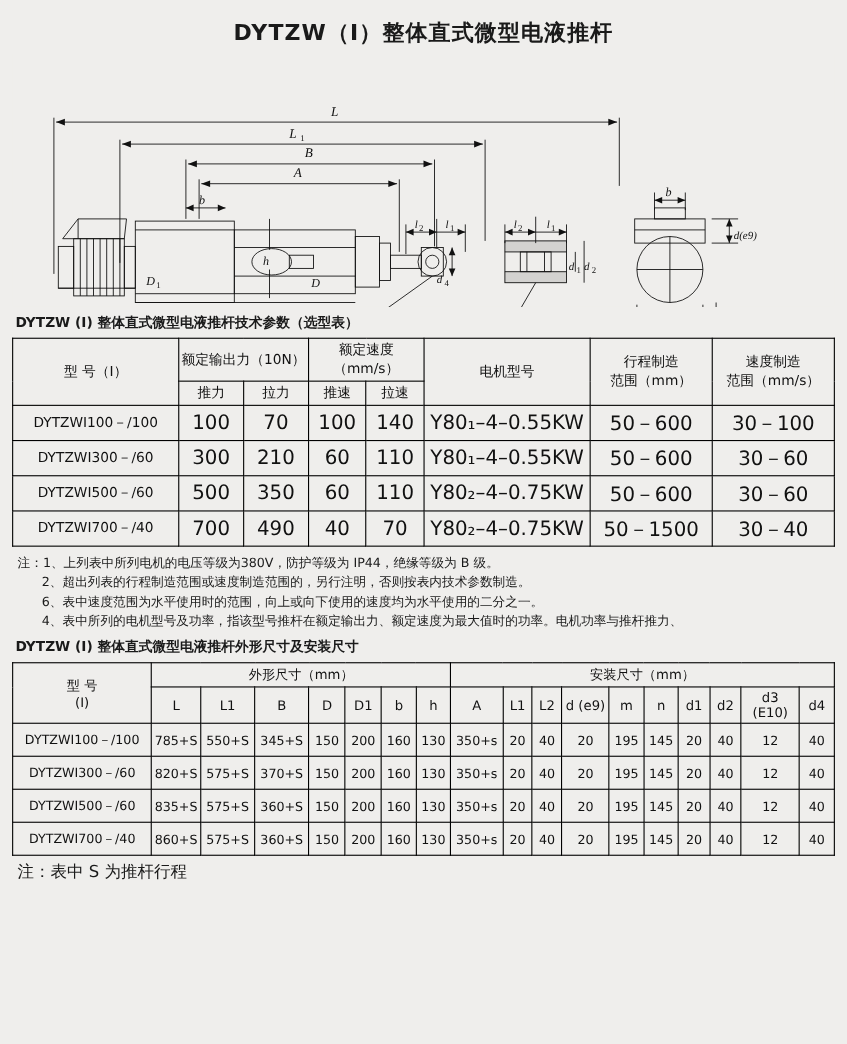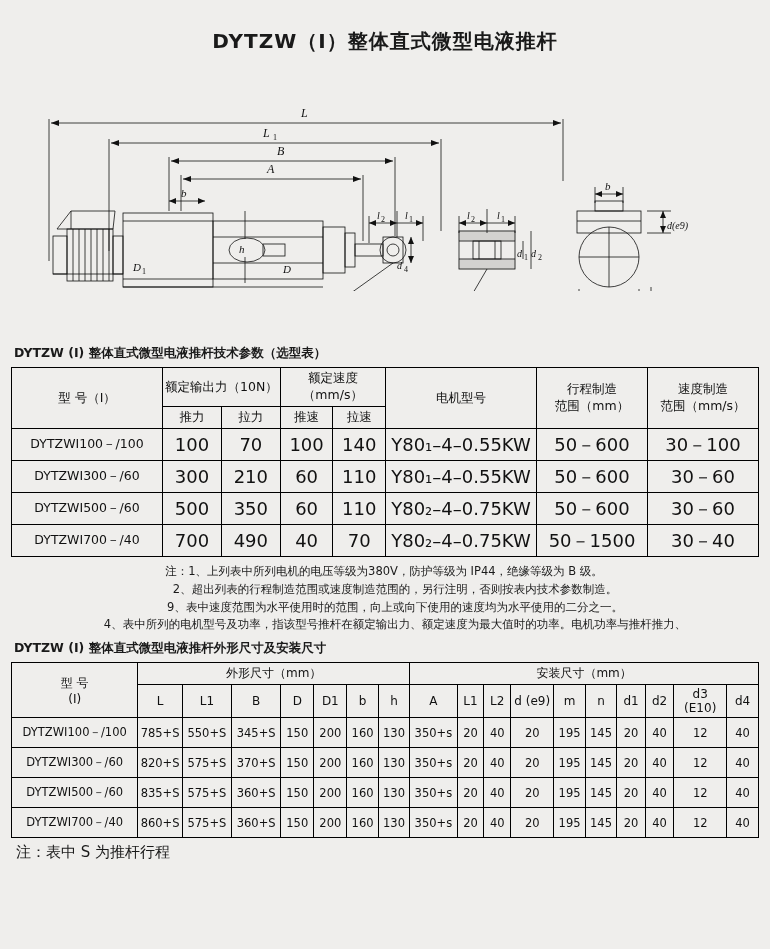--- a/index.html
+++ b/index.html
@@ -12,21 +12,21 @@
     overflow:hidden;
   }
   .page{position:relative;width:770px;height:949px;}
 
   
   .title{
     text-align:center;
     font-size:21px;
     font-weight:bold;
     letter-spacing:1px;
-    padding-top:28px;
+    padding-top:16px;
     padding-bottom:6px;
     font-family:"Liberation Serif", serif;
   }
   .title .cn{font-family:"DejaVu Sans", sans-serif;font-size:20px;}
 
   
   .drawing{
     position:relative;
     width:748px;
     height:230px;
@@ -64,33 +64,32 @@
   table.t1 .model{font-size:12.5px;}
   table.t2 th{font-size:12px;font-weight:normal;}
   table.t2 td{font-size:11.5px;height:25px;}
   table.t2 .model{font-size:11.5px;white-space:nowrap;}
 
   .notes{
     font-family:"DejaVu Sans", sans-serif;
     font-size:11.5px;
     line-height:1.55;
     padding:6px 8px 0 6px;
-    text-align:center;
   }
   .notes p{margin:0;}
   .notes .ind{padding-left:22px;}
   .notes .ind2{padding-left:36px;}
 
   .footnote{
     font-family:"DejaVu Sans", sans-serif;
     font-size:15px;
     padding:5px 0 0 6px;
   }
 
-  .wrap{padding:0 10px;margin-top:48px;}
+  .wrap{padding:0 10px;}
 </style>
 </head>
 <body>
 
 <div class="page">
 
   <div class="title">
     <span class="cn">DYTZW（I）整体直式微型电液推杆</span>
   </div>
 
@@ -331,21 +330,21 @@
           <td>Y80₂–4–0.75KW</td>
           <td>50－1500</td>
           <td>30－40</td>
         </tr>
       </tbody>
     </table>
 
     <div class="notes">
       <p>注：1、上列表中所列电机的电压等级为380V，防护等级为 IP44，绝缘等级为 B 级。</p>
       <p class="ind">2、超出列表的行程制造范围或速度制造范围的，另行注明，否则按表内技术参数制造。</p>
-      <p class="ind">9、表中速度范围为水平使用时的范围，向上或向下使用的速度均为水平使用的二分之一。</p>
+      <p class="ind">6、表中速度范围为水平使用时的范围，向上或向下使用的速度均为水平使用的二分之一。</p>
       <p class="ind">4、表中所列的电机型号及功率，指该型号推杆在额定输出力、额定速度为最大值时的功率。电机功率与推杆推力、</p>
     </div>
 
     <div class="sec-head">DYTZW (I) 整体直式微型电液推杆外形尺寸及安装尺寸</div>
 
     <table class="t2">
       <thead>
         <tr>
           <th rowspan="2" style="width:128px">
             <div>型 号</div>

